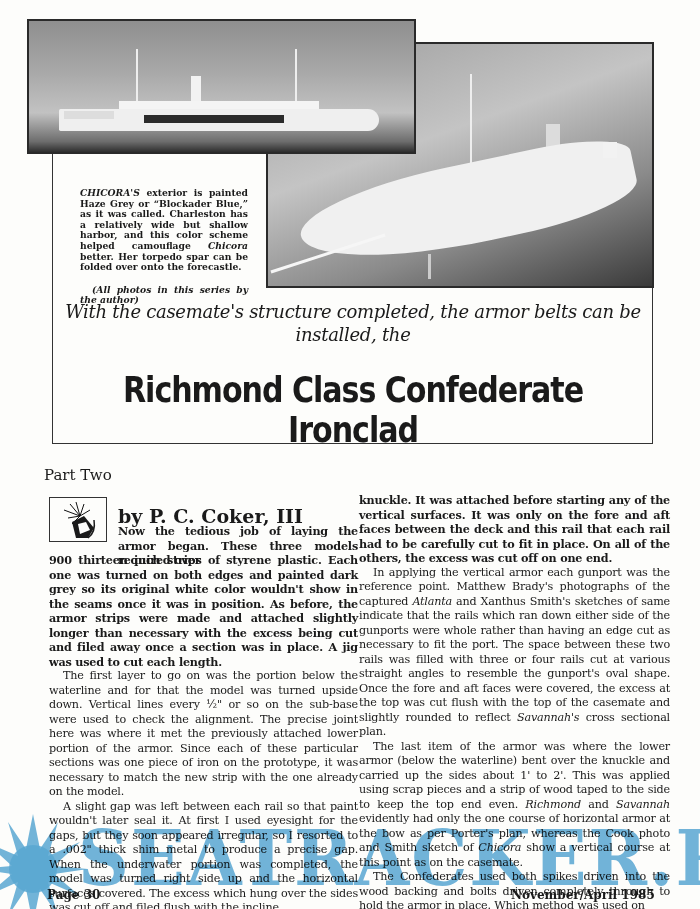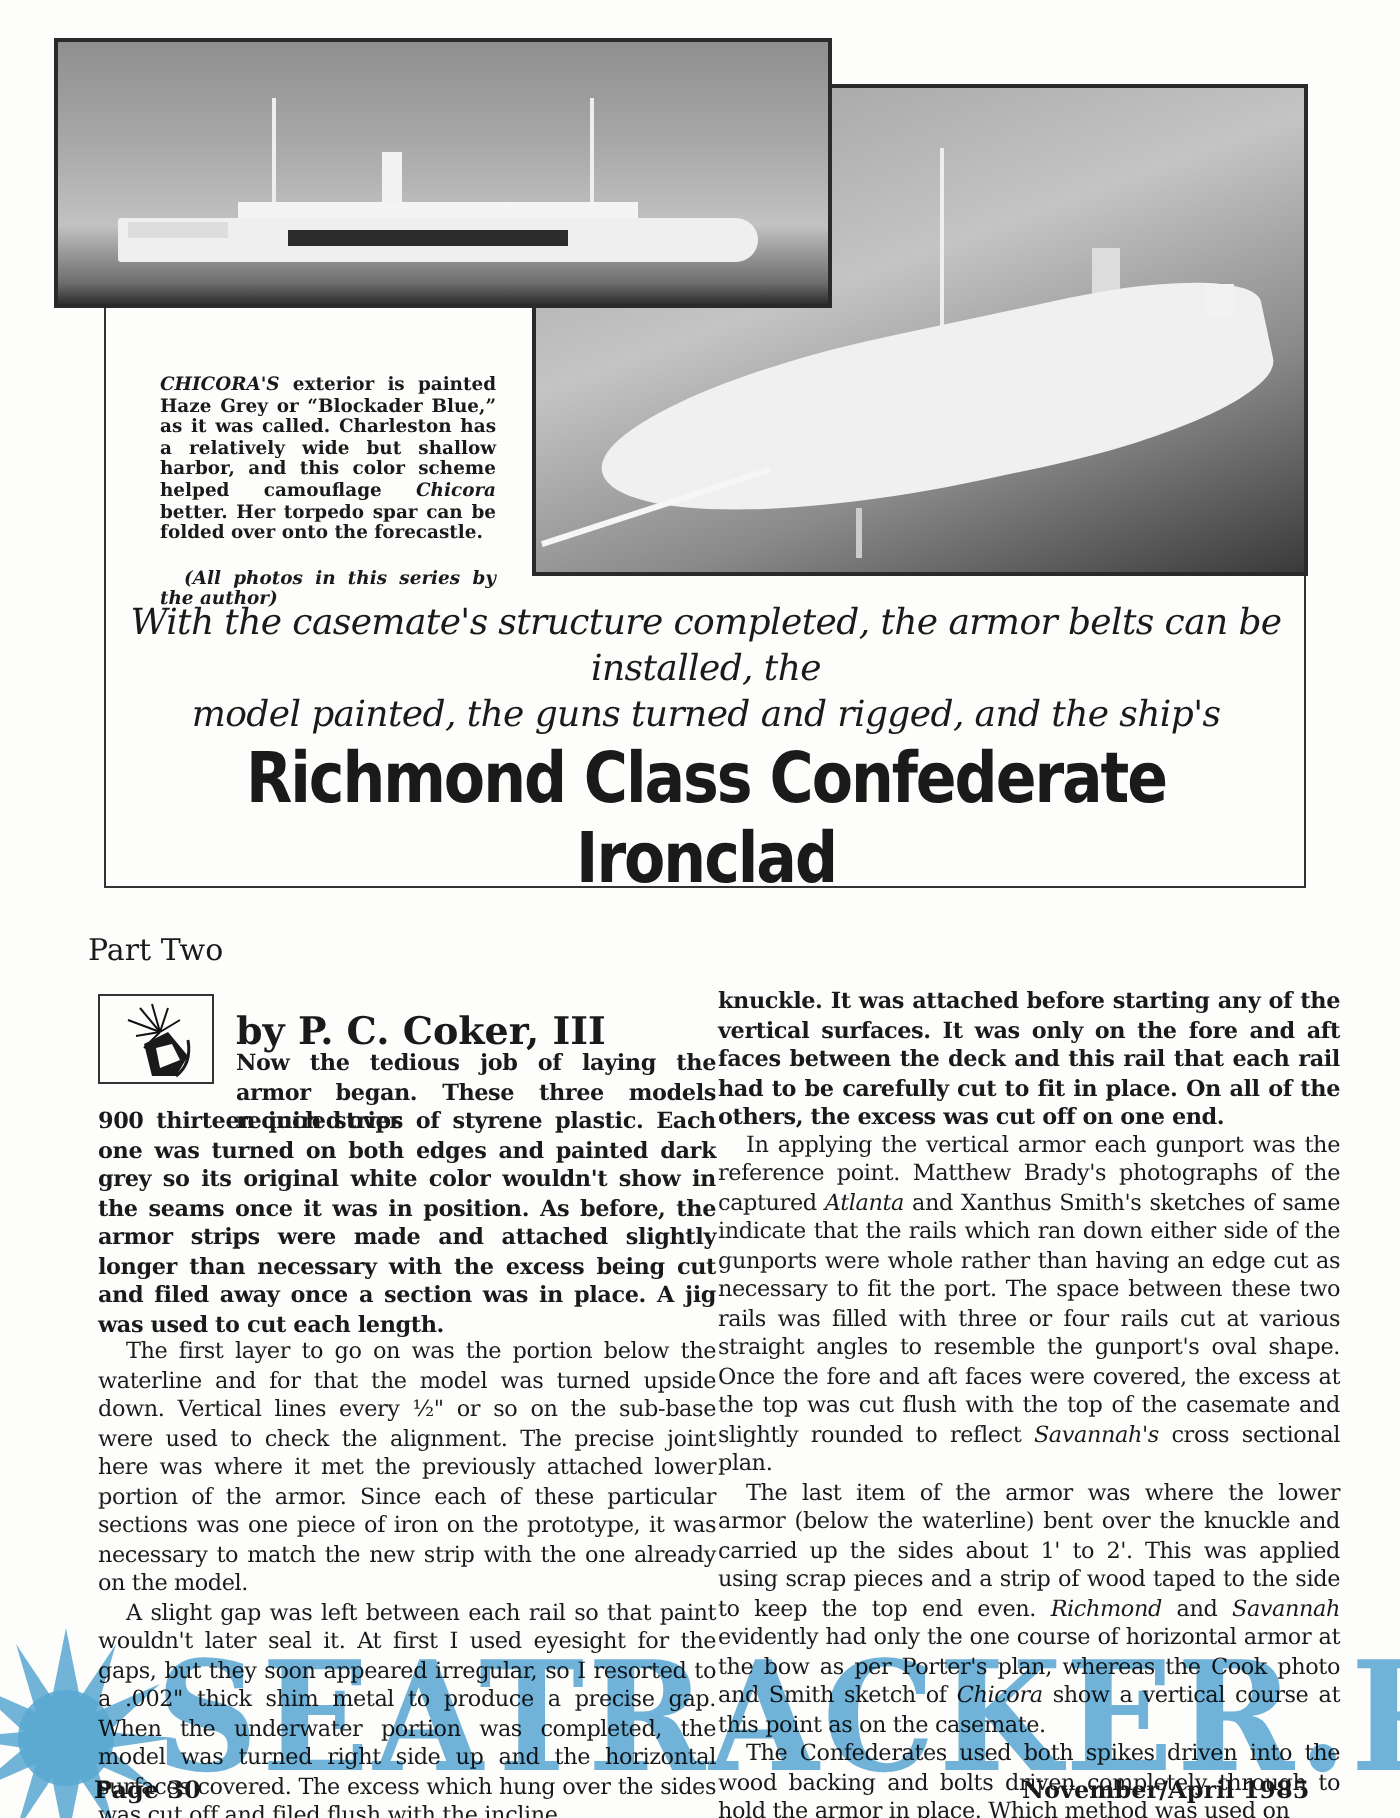--- a/index.html
+++ b/index.html
@@ -125,21 +125,20 @@
 
 <div class="box"></div>
 
 <div class="caption">
   <p><em>CHICORA'S</em><span> exterior is painted Haze Grey or “Blockader Blue,” as it was called. Charleston has a relatively wide but shallow harbor, and this color scheme helped camouflage </span><em>Chicora</em><span> better. Her torpedo spar can be folded over onto the forecastle.</span></p>
   <p class="credit">(All photos in this series by the author)</p>
 </div>
 
 <div class="deck">
   <div>With the casemate's structure completed, the armor belts can be installed, the</div>
-  <div>model painted, the guns turned and rigged, and the ship's</div>
 </div>
 
 <div class="headline">Richmond Class Confederate Ironclad</div>
 
 <div class="part">Part Two</div>
 
 <div class="ornament">
   <svg width="56" height="43" viewBox="0 0 56 43">
     <g stroke="#111" stroke-width="1" fill="none">
       <line x1="20" y1="6" x2="30" y2="18"></line>

